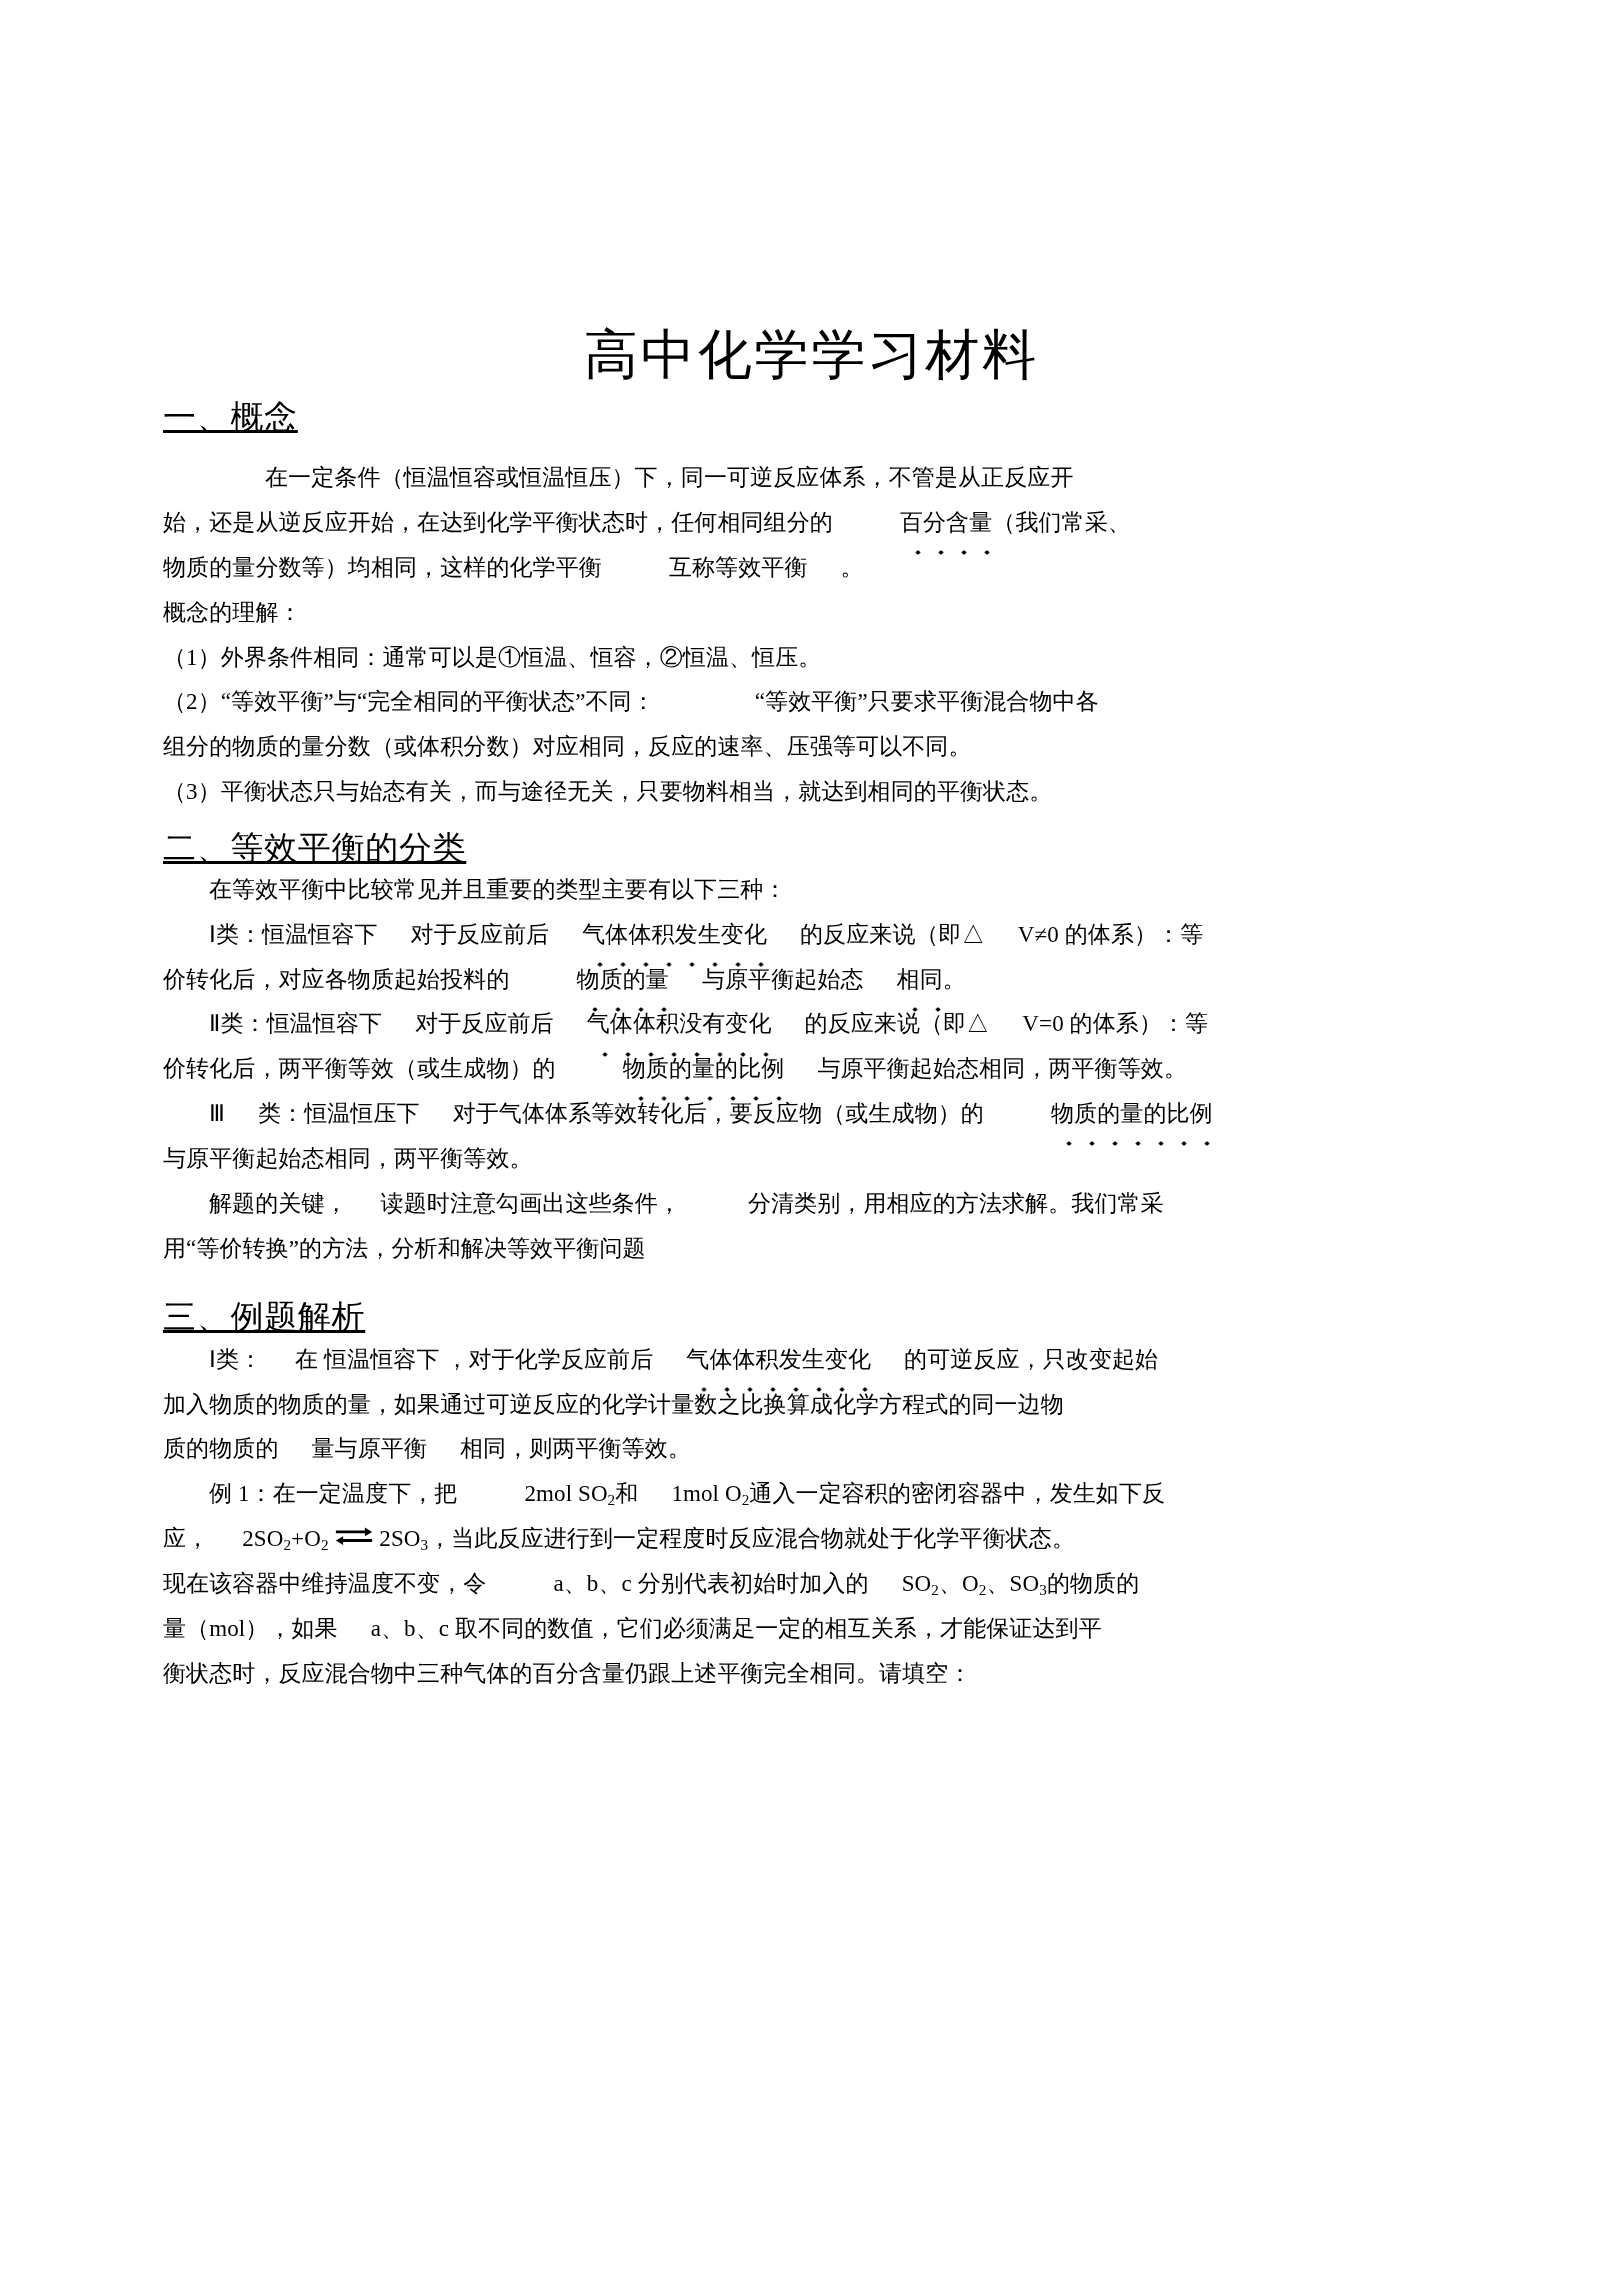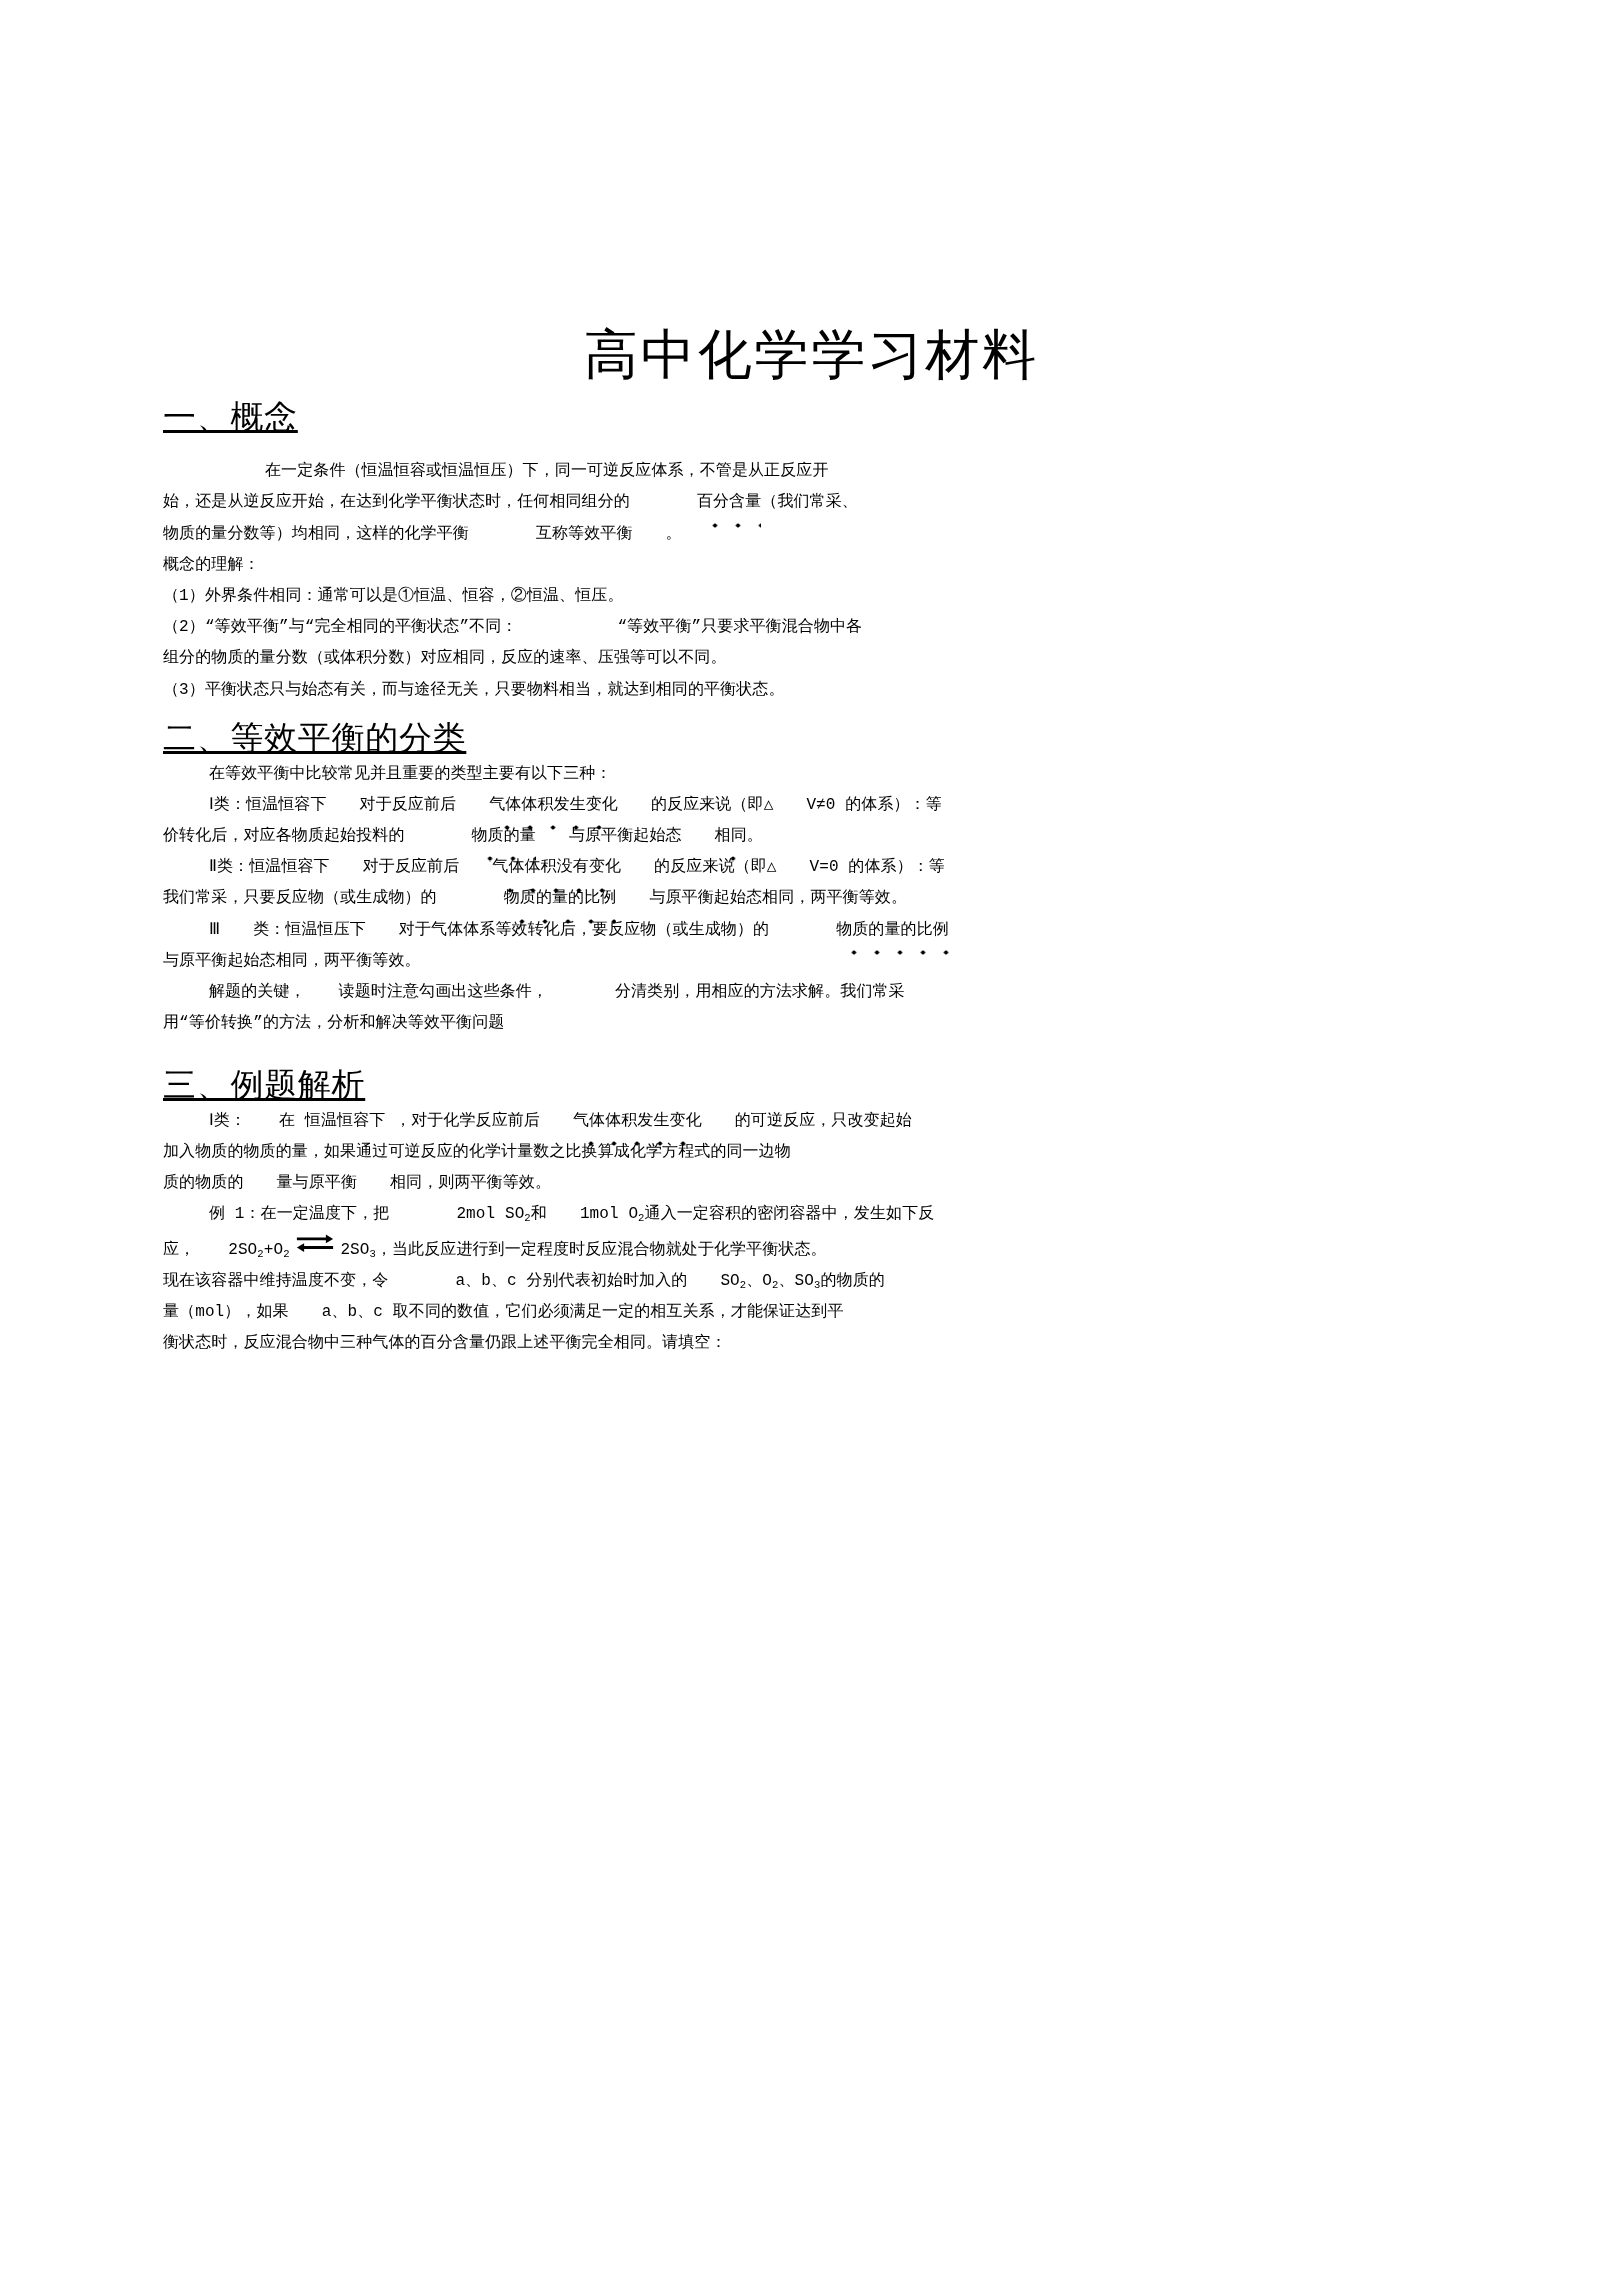--- a/index.html
+++ b/index.html
@@ -60,23 +60,23 @@
     font-size: 23px;
     line-height: 1.92;
     letter-spacing: 0.1px;
     margin: 0;
     text-align: justify;
     font-family: "DejaVu Serif", "Liberation Serif", serif;
   }
   .line {
     display: block;
     white-space: pre-wrap;
-    font-size: 16px;
+    font-size: 23px;
     line-height: 1.95;
-    font-family: Liberation Mono, monospace;
+    font-family: Liberation Serif, serif;
   }
   .indent { display: inline-block; width: 102px; }
   .indent-sm { display: inline-block; width: 46px; }
   .gap { display: inline-block; width: 33px; }
   .gap-lg { display: inline-block; width: 67px; }
 
   
   .dotted {
     position: relative;
     display: inline-block;
@@ -135,21 +135,21 @@
 
   <h3 class="section-heading">二、等效平衡的分类</h3>
 
   <div class="para">
     <span class="line"><span class="indent-sm"></span><span>在等效平衡中比较常见并且重要的类型主要有以下三种：</span></span>
 
     <span class="line"><span class="indent-sm"></span><span>Ⅰ类：</span><span>恒温恒容下</span><span class="gap"></span><span>对于反应前后</span><span class="gap"></span><span class="dotted">气体体积发生变化</span><span class="gap"></span><span>的反应来说（即△</span><span class="gap"></span><span>V≠0 的体系）：等</span></span>
     <span class="line"><span>价转化后，对应各物质起始投料的</span><span class="gap-lg"></span><span class="dotted">物质的量</span><span class="gap"></span><span>与原平衡起始态</span><span class="gap"></span><span class="dotted">相同</span><span>。</span></span>
 
     <span class="line"><span class="indent-sm"></span><span>Ⅱ类：</span><span>恒温恒容下</span><span class="gap"></span><span>对于反应前后</span><span class="gap"></span><span class="dotted">气体体积没有变化</span><span class="gap"></span><span>的反应来说（即△</span><span class="gap"></span><span>V=0 的体系）：等</span></span>
-    <span class="line"><span>我们常采，只要反应物（或生成物）的</span><span class="gap-lg"></span><span class="dotted">物质的量的比例</span><span class="gap"></span><span>与原平衡起始态相同，两平衡等效。</span></span>
+    <span class="line"><span>价转化后，两平衡等效（或生成物）的</span><span class="gap-lg"></span><span class="dotted">物质的量的比例</span><span class="gap"></span><span>与原平衡起始态相同，两平衡等效。</span></span>
 
     <span class="line"><span class="indent-sm"></span><span>Ⅲ</span><span class="gap"></span><span>类：</span><span>恒温恒压下</span><span class="gap"></span><span>对于气体体系等效转化后，要反应物（或生成物）的</span><span class="gap-lg"></span><span class="dotted">物质的量的比例</span></span>
     <span class="line">与原平衡起始态相同，两平衡等效。</span>
 
     <span class="line"><span class="indent-sm"></span><span>解题的关键，</span><span class="gap"></span><span>读题时注意勾画出这些条件，</span><span class="gap-lg"></span><span>分清类别，用相应的方法求解。我们常采</span></span>
     <span class="line">用“等价转换”的方法，分析和解决等效平衡问题</span>
   </div>
 
   <h3 class="section-heading tight">三、例题解析</h3>
 

